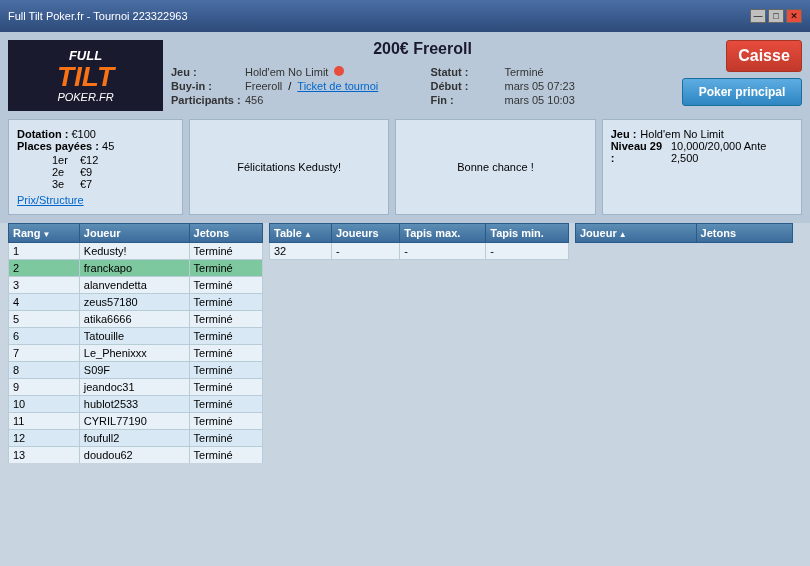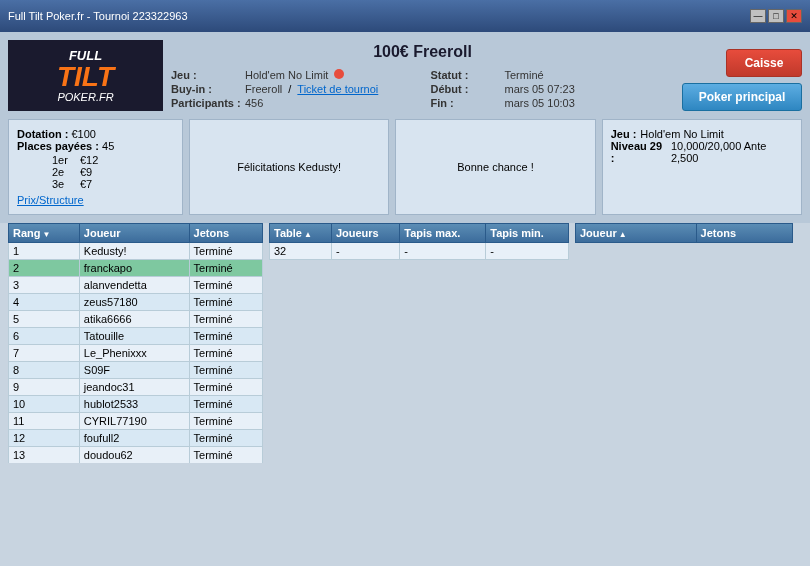--- a/index.html
+++ b/index.html
@@ -48,21 +48,21 @@
       display: flex;
       flex-direction: column;
     }
 
     
     .top-section {
       background: #b8c8d8;
       padding: 8px;
       display: flex;
       gap: 8px;
-      align-items: flex-end;
+      align-items: flex-start;
     }
 
     
     .logo-area {
       width: 155px;
       background: #1a1a2e;
       display: flex;
       align-items: center;
       justify-content: center;
       padding: 8px;
@@ -133,21 +133,21 @@
       width: 120px;
     }
     .btn-caisse {
       background: linear-gradient(to bottom, #e74c3c, #c0392b);
       color: white;
       border: 1px solid #a93226;
       padding: 6px 4px;
       border-radius: 3px;
       cursor: pointer;
       font-weight: bold;
-      font-size: 12px;
+      font-size: 16px;
       text-align: center;
       margin-left: 44px;
     }
     .btn-lobby {
       background: linear-gradient(to bottom, #5dade2, #2e86c1);
       color: white;
       border: 1px solid #1a6fa0;
       padding: 6px 12px;
       border-radius: 3px;
       cursor: pointer;
@@ -266,21 +266,21 @@
 
     <div class="logo-area">
       <div class="logo-text">
         <div class="logo-full">FULL</div>
         <div class="logo-tilt">TILT</div>
         <div class="logo-poker">POKER.FR</div>
       </div>
     </div>
 
     <div class="tournament-info">
-      <div class="tournament-title">100€ Freeroll</div>
+      <div class="tournament-title">200€ Freeroll</div>
       <div class="info-grid">
         <div class="info-col">
           <div class="info-row">
             <span class="info-label">Jeu :</span>
             <span class="info-value">Hold'em No Limit</span>
             <span class="game-type-icon"></span>
           </div>
           <div class="info-row">
             <span class="info-label">Buy-in :</span>
             <span class="info-value">Freeroll</span>

